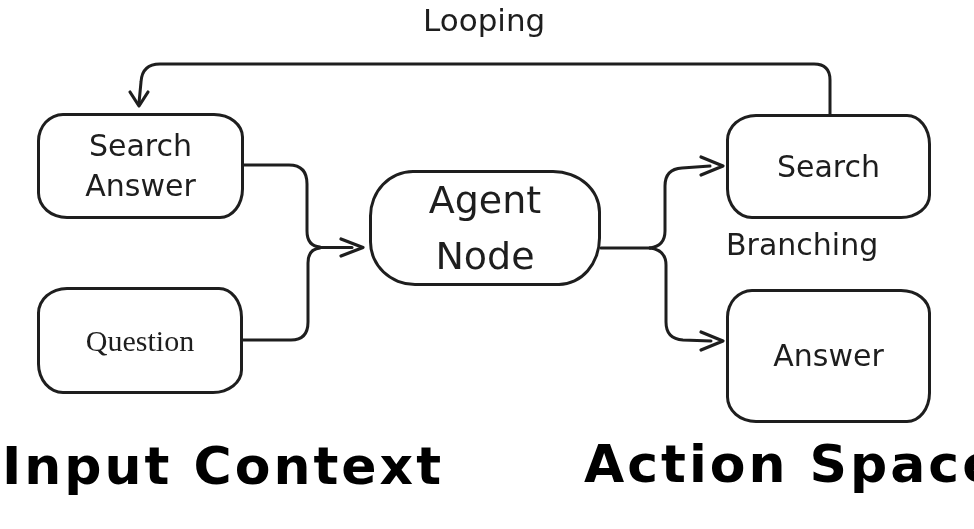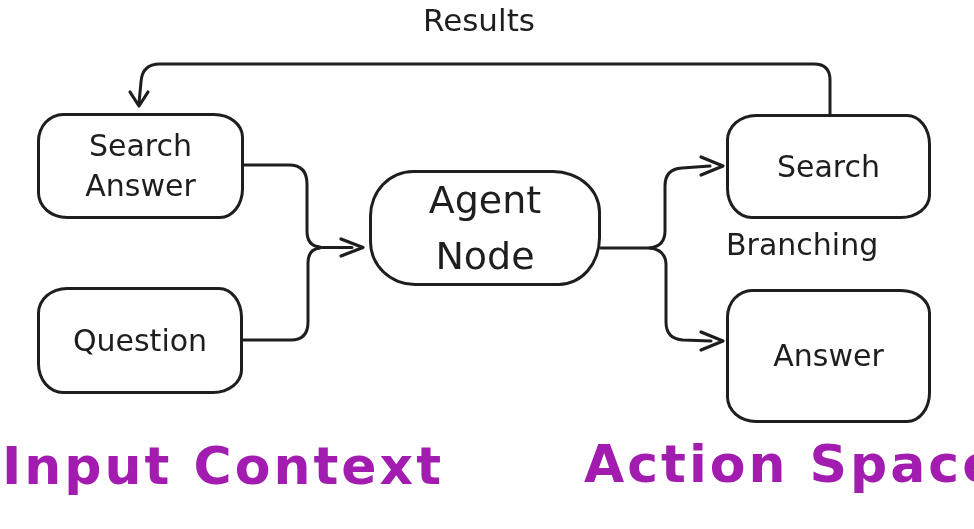--- a/index.html
+++ b/index.html
@@ -32,36 +32,36 @@
     align-items: center;
     justify-content: center;
     text-align: center;
     font-size: 30px;
     line-height: 40px;
     color: #1e1e1e;
   }
   .node.rounded-a { border-radius: 26px 30px 24px 30px / 28px 24px 30px 26px; }
   .node.rounded-b { border-radius: 30px 24px 30px 26px / 26px 30px 24px 30px; }
   #node-search-results { left: 37px;  top: 113px; width: 207px; height: 106px; }
-  #node-question       { left: 37px;  top: 287px; width: 206px; height: 107px; }
+  #node-question       { left: 37px;  top: 287px; width: 206px; height: 107px; font-family: Liberation Serif, serif; }
   #node-agent          { left: 369px; top: 170px; width: 232px; height: 116px;
                          font-size: 38px; line-height: 56px;
                          border-radius: 44px 48px 42px 46px / 46px 42px 48px 44px; }
   #node-search         { left: 726px; top: 114px; width: 205px; height: 105px; }
   #node-answer         { left: 726px; top: 289px; width: 205px; height: 134px; }
   .float-label {
     position: absolute;
     color: #1e1e1e;
     white-space: nowrap;
   }
   #label-looping   { left: 423px; top: 2px;   font-size: 31px; }
   #label-branching { left: 726px; top: 227px; font-size: 30px; }
   .section-label {
     position: absolute;
-    color: #a21caf;
+    color: #000000;
     font-size: 52px;
     font-weight: bold;
     letter-spacing: 3px;
     white-space: nowrap;
   }
   #label-input-context { left: 2px;   top: 436px; }
   #label-action-space  { left: 584px; top: 434px; }
   .edge {
     stroke: #1e1e1e;
     stroke-width: 3;
@@ -86,21 +86,21 @@
     <path class="edge" d="M 320,247.5 L 352,247.5"></path>
     <path class="edge arrowhead" d="M 341,239 L 363,247.5 L 341,256"></path>
 
     <path class="edge" d="M 601,248 L 650,248"></path>
     <path class="edge" d="M 650,248 Q 665,246 665,231 L 665,186 Q 665,169 682,168 L 710,166"></path>
     <path class="edge arrowhead" d="M 701,157 L 723,166 L 701,175"></path>
     <path class="edge" d="M 650,248 Q 666,250 666,265 L 666,322 Q 666,339 683,340 L 711,341"></path>
     <path class="edge arrowhead" d="M 701,332 L 723,341 L 701,350"></path>
   </svg>
 
-  <div class="float-label" id="label-looping">Results</div>
+  <div class="float-label" id="label-looping">Looping</div>
 
   <div class="node rounded-a" id="node-search-results">
     <span>Search</span>
     <span>Answer</span>
   </div>
 
   <div class="node rounded-b" id="node-question">
     <span>Question</span>
   </div>
 

